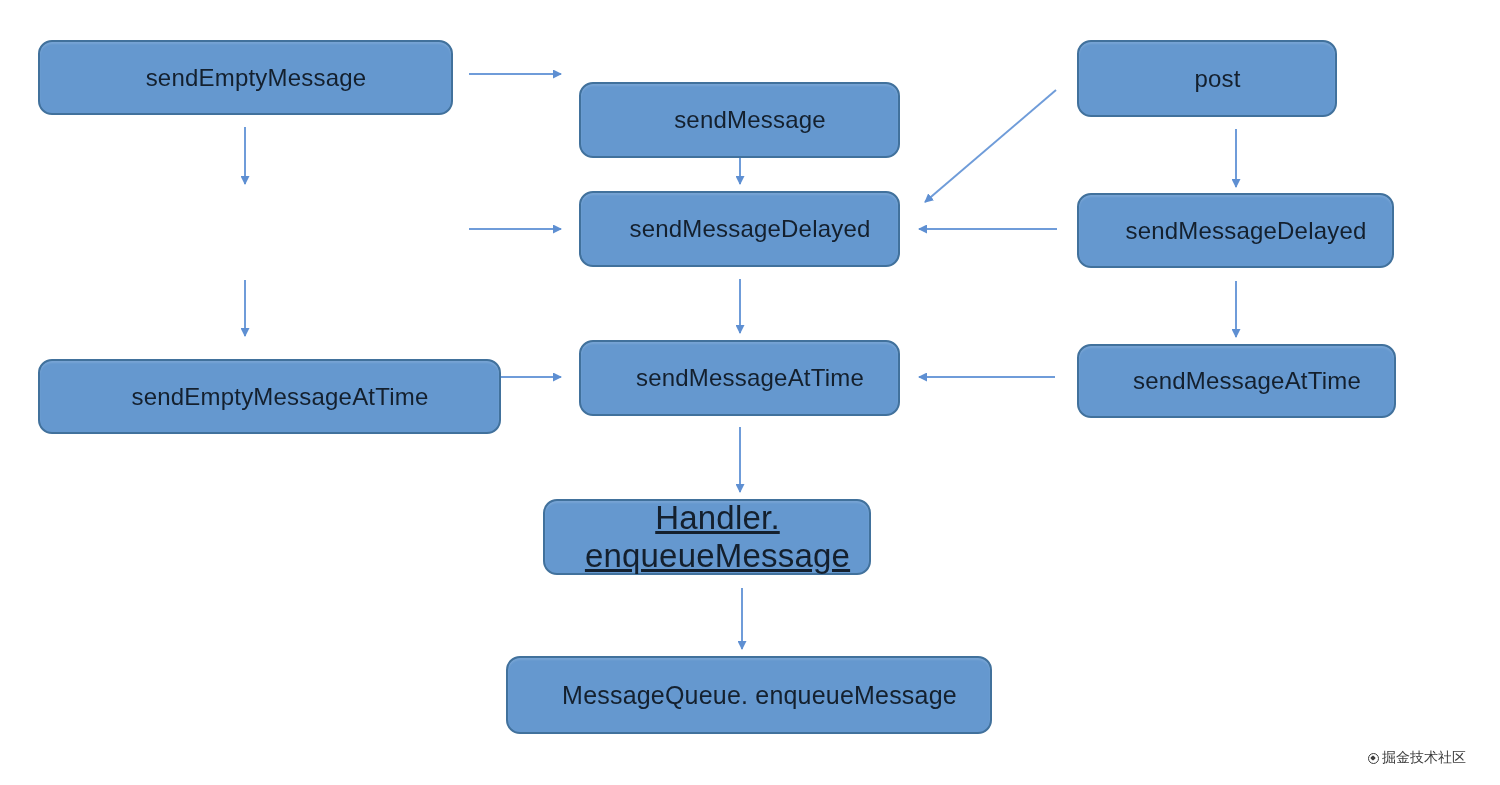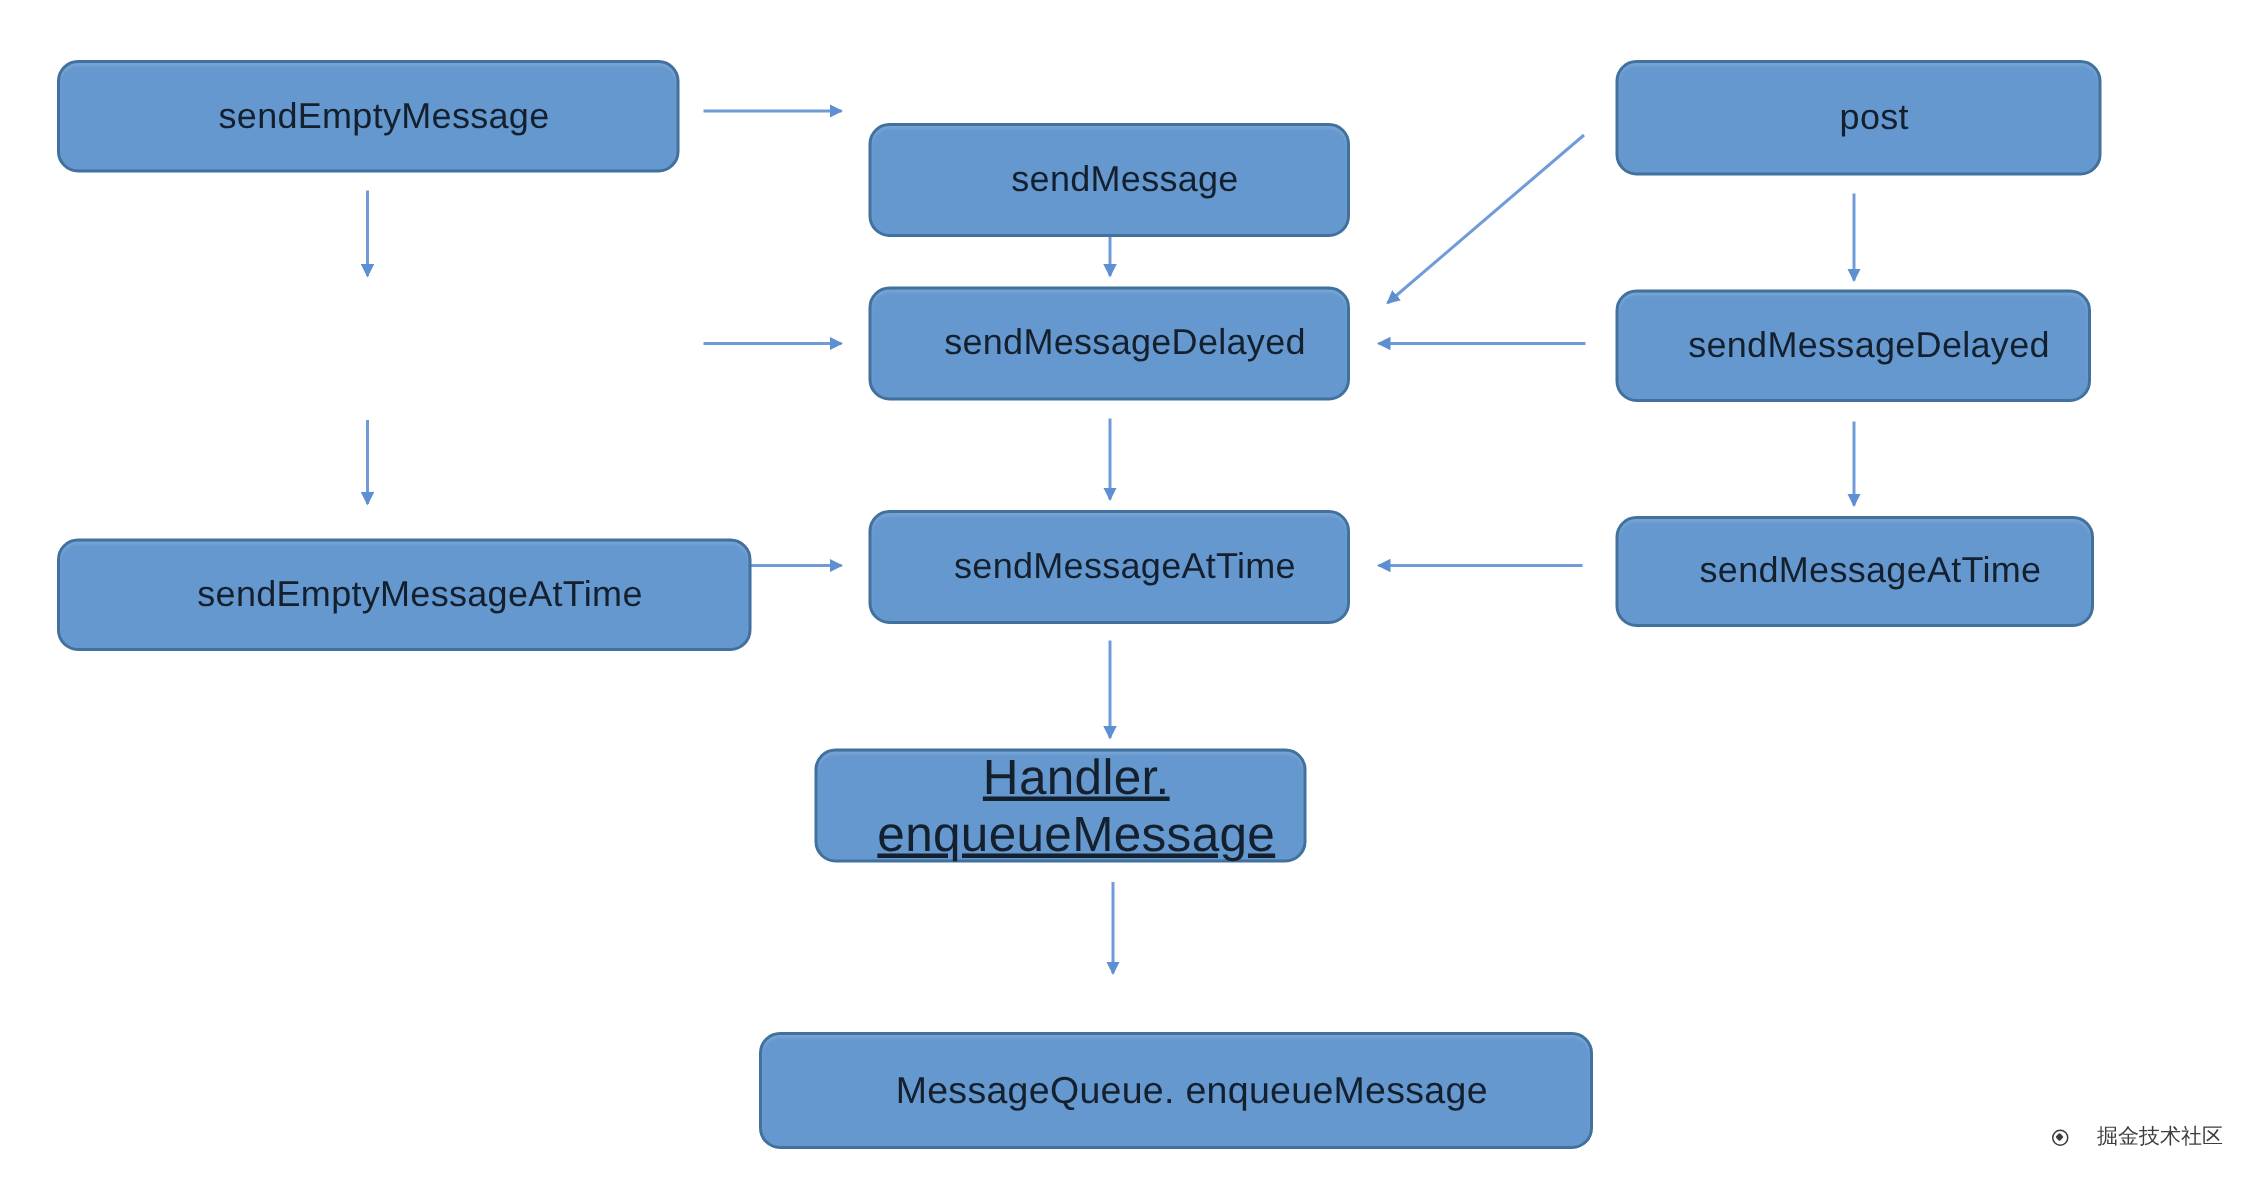--- a/index.html
+++ b/index.html
@@ -34,40 +34,40 @@
     align-items: center;
     justify-content: center;
     text-align: center;
     letter-spacing: 0.2px;
     box-shadow: inset 0 2px 2px rgba(255,255,255,0.12);
     padding-left: 21px;
   }
   
   .n-send-empty-message        { left: 38px;   top: 40px;  width: 415px; height: 75px; }
   .n-send-message              { left: 579px;  top: 38px;  width: 321px; height: 76px; margin-top: 44px; }
-  .n-post                      { left: 1077px; top: 40px;  width: 324px; height: 77px; }
+  .n-post                      { left: 1077px; top: 40px;  width: 260px; height: 77px; }
   
   .n-send-empty-message-delayed{ left: 38px;   top: 193px; width: 415px; height: 75px; }
   .n-send-message-delayed-c    { left: 579px;  top: 191px; width: 321px; height: 76px; }
   .n-send-message-delayed-r    { left: 1077px; top: 193px; width: 317px; height: 75px; }
   
   .n-send-empty-message-at-time{ left: 38px;   top: 343px; width: 463px; height: 75px; margin-top: 16px; }
   .n-send-message-at-time-c    { left: 579px;  top: 340px; width: 321px; height: 76px; }
   .n-send-message-at-time-r    { left: 1077px; top: 344px; width: 319px; height: 74px; }
   
   .n-handler-enqueue           { left: 543px;  top: 499px; width: 328px; height: 76px; font-size: 33px; text-decoration: underline; }
-  .n-queue-enqueue             { left: 506px;  top: 656px; width: 556px; height: 78px; font-size: 25px; margin-top: 32px; }
+  .n-queue-enqueue             { left: 506px;  top: 656px; width: 486px; height: 78px; font-size: 25px; }
 
   .watermark {
     position: absolute;
     left: 1368px;
     top: 749px;
     display: flex;
     align-items: center;
-    gap: 19px;
+    gap: 3px;
     color: #3D3D3D;
     font-size: 14px;
     white-space: nowrap;
   }
   .wm-icon {
     display: inline-block;
     width: 11px;
     height: 11px;
     border: 1.5px solid #3D3D3D;
     border-radius: 50%;

